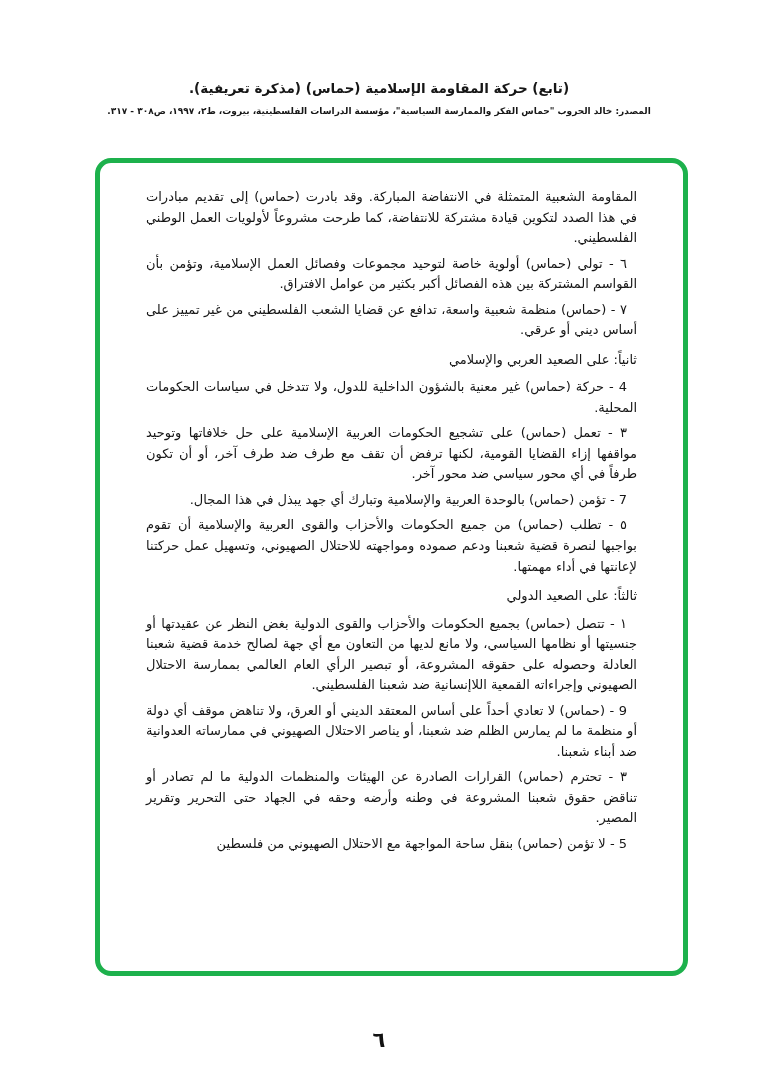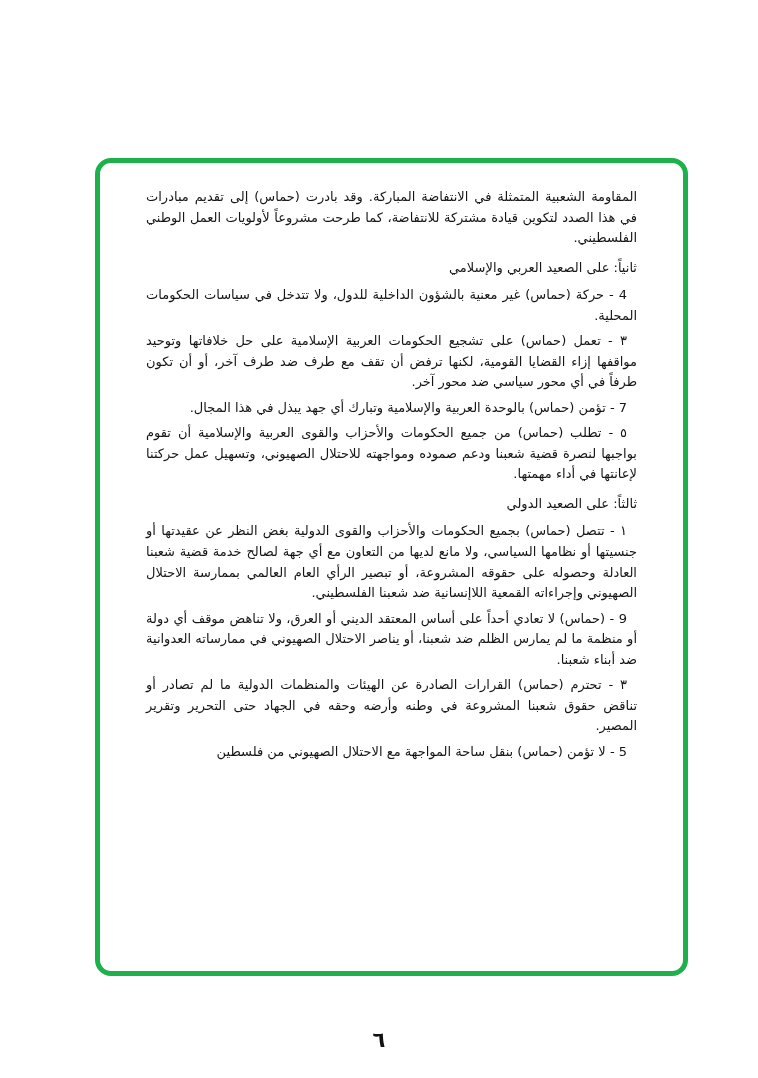--- a/index.html
+++ b/index.html
@@ -79,24 +79,30 @@
     font-size: 21px;
     font-weight: bold;
     color: #111111;
   }
 </style>
 </head>
 <body>
 
 <div class="page">
 
+  <div class="header">
+    <p class="doc-title">(تابع) حركة المقاومة الإسلامية (حماس) (مذكرة تعريفية).</p>
+    <p class="doc-source">المصدر: خالد الحروب "حماس الفكر والممارسة السياسية"، مؤسسة الدراسات الفلسطينية، بيروت، ط٢، ١٩٩٧، ص٣٠٨ - ٣١٧.</p>
+  </div>
 
   <div class="frame" style="border-color: rgb(29, 177, 76);">
     <div class="doc-body">
         <p class="para first">المقاومة الشعبية المتمثلة في الانتفاضة المباركة. وقد بادرت (حماس) إلى تقديم مبادرات في هذا الصدد لتكوين قيادة مشتركة للانتفاضة، كما طرحت مشروعاً لأولويات العمل الوطني الفلسطيني.</p>
+        <p class="para">٦ - تولي (حماس) أولوية خاصة لتوحيد مجموعات وفصائل العمل الإسلامية، وتؤمن بأن القواسم المشتركة بين هذه الفصائل أكبر بكثير من عوامل الافتراق.</p>
+        <p class="para">٧ - (حماس) منظمة شعبية واسعة، تدافع عن قضايا الشعب الفلسطيني من غير تمييز على أساس ديني أو عرقي.</p>
         <p class="heading">ثانياً: على الصعيد العربي والإسلامي</p>
         <p class="para">4 - حركة (حماس) غير معنية بالشؤون الداخلية للدول، ولا تتدخل في سياسات الحكومات المحلية.</p>
         <p class="para">٣ - تعمل (حماس) على تشجيع الحكومات العربية الإسلامية على حل خلافاتها وتوحيد مواقفها إزاء القضايا القومية، لكنها ترفض أن تقف مع طرف ضد طرف آخر، أو أن تكون طرفاً في أي محور سياسي ضد محور آخر.</p>
         <p class="para">7 - تؤمن (حماس) بالوحدة العربية والإسلامية وتبارك أي جهد يبذل في هذا المجال.</p>
         <p class="para">٥ - تطلب (حماس) من جميع الحكومات والأحزاب والقوى العربية والإسلامية أن تقوم بواجبها لنصرة قضية شعبنا ودعم صموده ومواجهته للاحتلال الصهيوني، وتسهيل عمل حركتنا لإعانتها في أداء مهمتها.</p>
         <p class="heading">ثالثاً: على الصعيد الدولي</p>
         <p class="para">١ - تتصل (حماس) بجميع الحكومات والأحزاب والقوى الدولية بغض النظر عن عقيدتها أو جنسيتها أو نظامها السياسي، ولا مانع لديها من التعاون مع أي جهة لصالح خدمة قضية شعبنا العادلة وحصوله على حقوقه المشروعة، أو تبصير الرأي العام العالمي بممارسة الاحتلال الصهيوني وإجراءاته القمعية اللاإنسانية ضد شعبنا الفلسطيني.</p>
         <p class="para">9 - (حماس) لا تعادي أحداً على أساس المعتقد الديني أو العرق، ولا تناهض موقف أي دولة أو منظمة ما لم يمارس الظلم ضد شعبنا، أو يناصر الاحتلال الصهيوني في ممارساته العدوانية ضد أبناء شعبنا.</p>
         <p class="para">٣ - تحترم (حماس) القرارات الصادرة عن الهيئات والمنظمات الدولية ما لم تصادر أو تناقض حقوق شعبنا المشروعة في وطنه وأرضه وحقه في الجهاد حتى التحرير وتقرير المصير.</p>
         <p class="para">5 - لا تؤمن (حماس) بنقل ساحة المواجهة مع الاحتلال الصهيوني من فلسطين</p>

